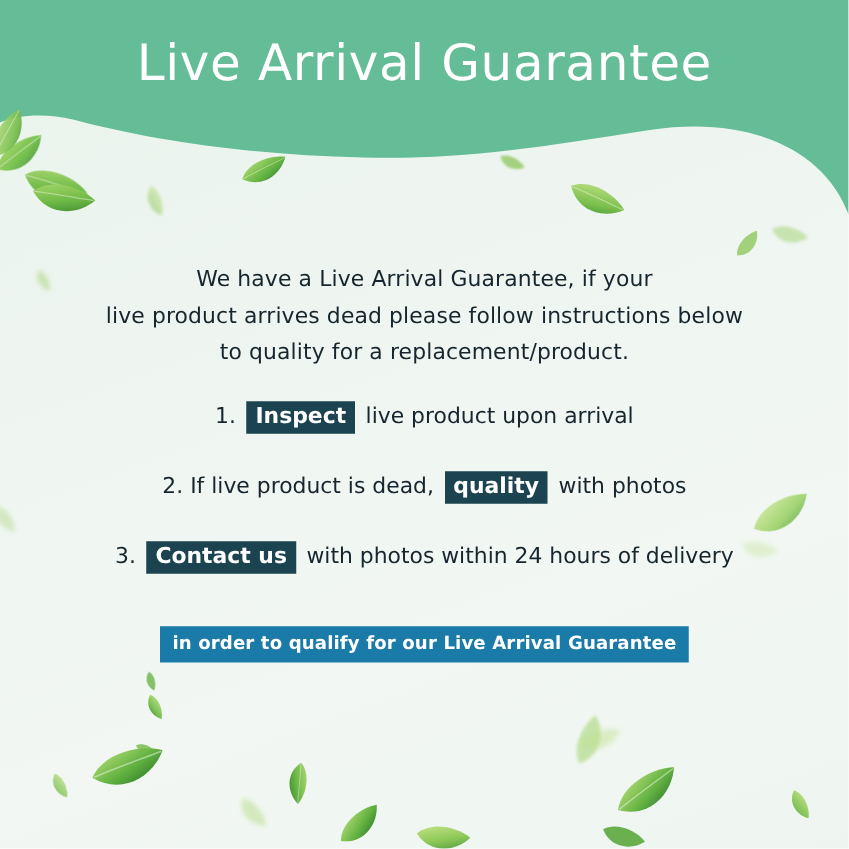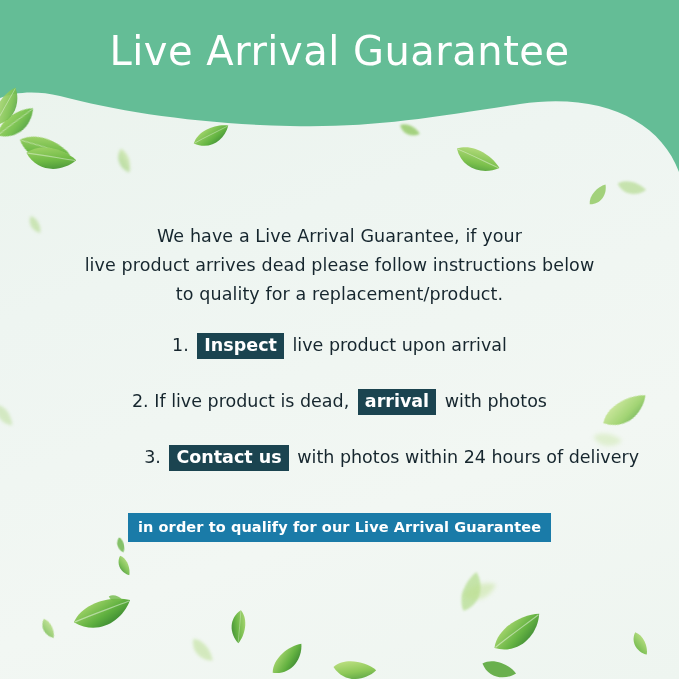--- a/index.html
+++ b/index.html
@@ -62,21 +62,21 @@
   .leaf {
     position: absolute;
     transform-origin: 50% 50%;
   }
   .leaf svg { display: block; width: 100%; height: 100%; }
 
   
   .content {
     position: absolute;
     left: 0;
-    top: 12px;
+    top: 0;
     width: 679px;
     height: 483px;
     z-index: 5;
     text-decoration: underline;
   }
 
   .intro {
     position: absolute;
     left: 60px;
     top: 210px;
@@ -98,21 +98,21 @@
   }
   .step {
     text-align: center;
     color: #16262e;
     font-family: "DejaVu Sans", sans-serif;
     font-size: 17.5px;
     line-height: 26px;
     white-space: nowrap;
     margin-bottom: 29px;
   }
-  .step:last-child { margin-bottom: 0; text-align: right; }
+  .step:last-child { margin-bottom: 0; }
   .step .num { }
   .badge {
     display: inline-block;
     background: #1b4450;
     color: #ffffff;
     font-weight: bold;
     padding: 3px 7px 4px 7px;
     margin: 0 3px;
     line-height: 19px;
     vertical-align: baseline;
@@ -433,21 +433,21 @@
 
       <div class="step">
         <span class="num">1.</span>
         <span class="badge">Inspect</span>
         <span>live product upon arrival</span>
       </div>
 
       <div class="step">
         <span class="num">2.</span>
         <span>If live product is dead,</span>
-        <span class="badge">arrival</span>
+        <span class="badge">quality</span>
         <span>with photos</span>
       </div>
 
       <div class="step">
         <span class="num">3.</span>
         <span class="badge">Contact us</span>
         <span>with photos within 24 hours of delivery</span>
       </div>
 
     </div>

